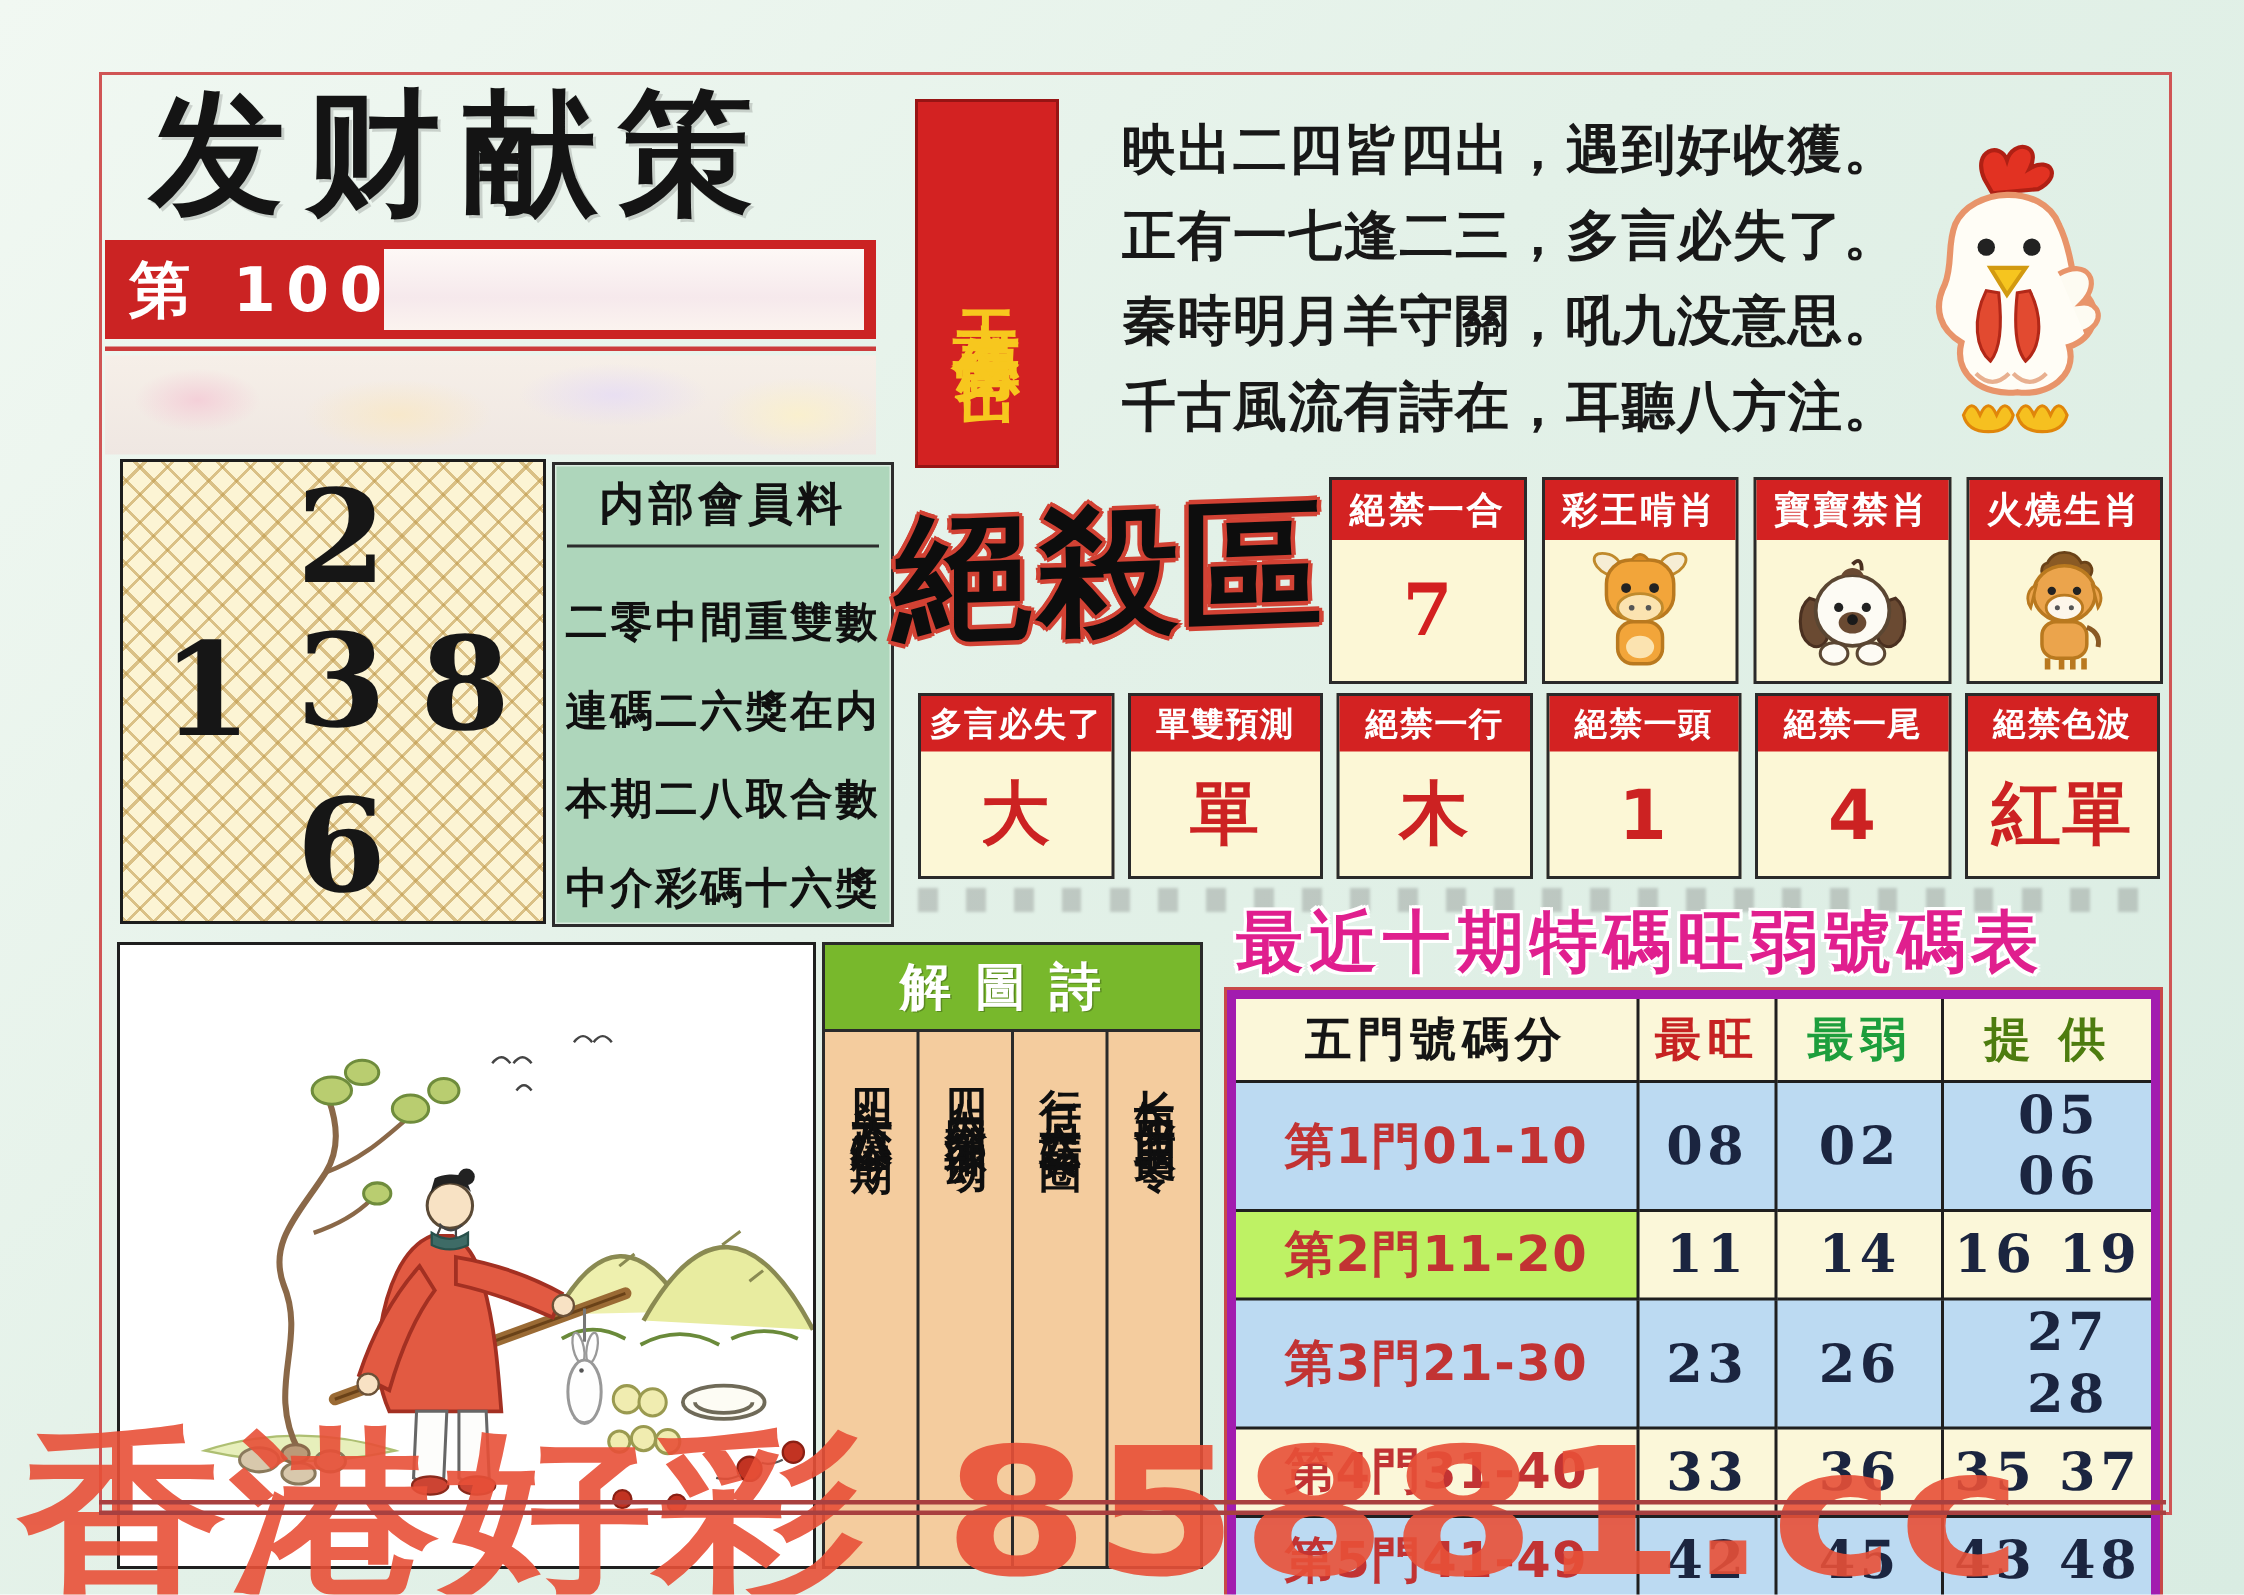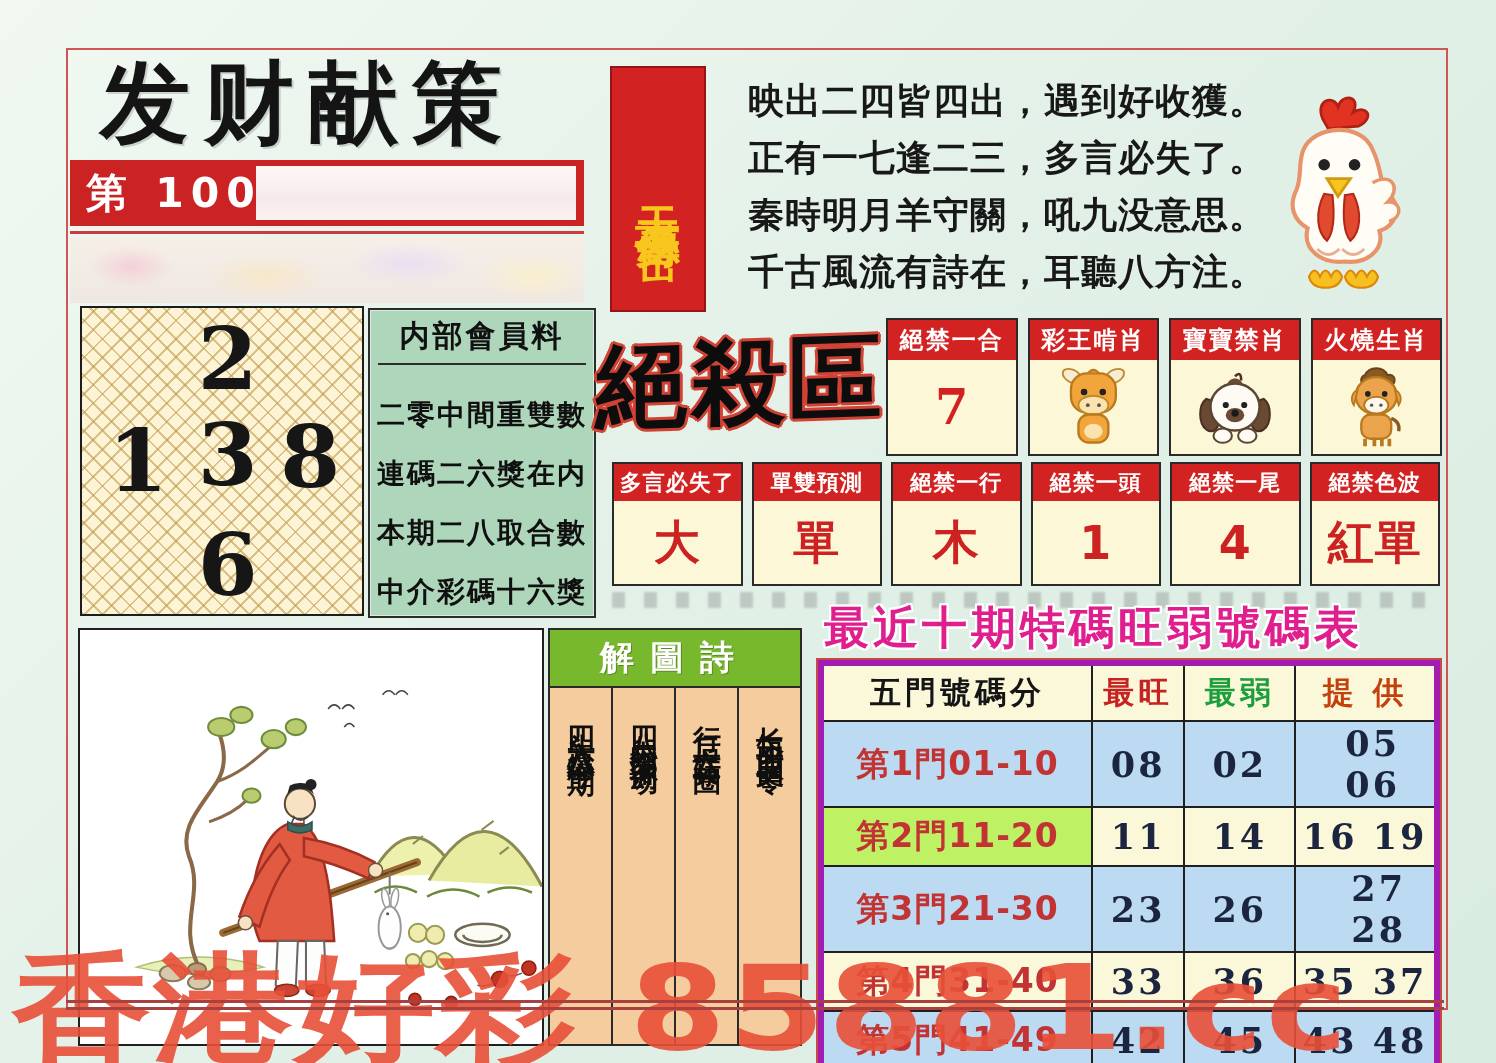--- a/index.html
+++ b/index.html
@@ -270,21 +270,21 @@
 
 <div class="abs hc-title">最近十期特碼旺弱號碼表</div>
 
 <div class="abs hc-wrap">
   <table class="hc">
       <tbody id="hc-body">
         <tr class="hrow">
           <td class="col-label" style="color: rgb(21, 21, 21);">五門號碼分</td>
           <td class="col-hot" style="color: rgb(198, 34, 34);">最旺</td>
           <td class="col-cold" style="color: rgb(29, 158, 60);">最弱</td>
-          <td class="col-offer" style="color: #c2410c;">提 供</td>
+          <td class="col-offer" style="color: #4d7c0f;">提 供</td>
         </tr>
         <tr class="drow">
           <td class="rlabel col-label" style="background: rgb(188, 218, 242);">第1門01-10</td>
           <td class="rnum col-hot" style="background: rgb(188, 218, 242);">08</td>
           <td class="rnum col-cold" style="background: rgb(188, 218, 242);">02</td>
           <td class="rnum col-offer" style="background: rgb(188, 218, 242); padding-left: 16px;">05 06</td>
         </tr>
         <tr class="drow">
           <td class="rlabel col-label" style="background: #bef264;">第2門11-20</td>
           <td class="rnum col-hot" style="background: rgb(251, 247, 217);">11</td>

